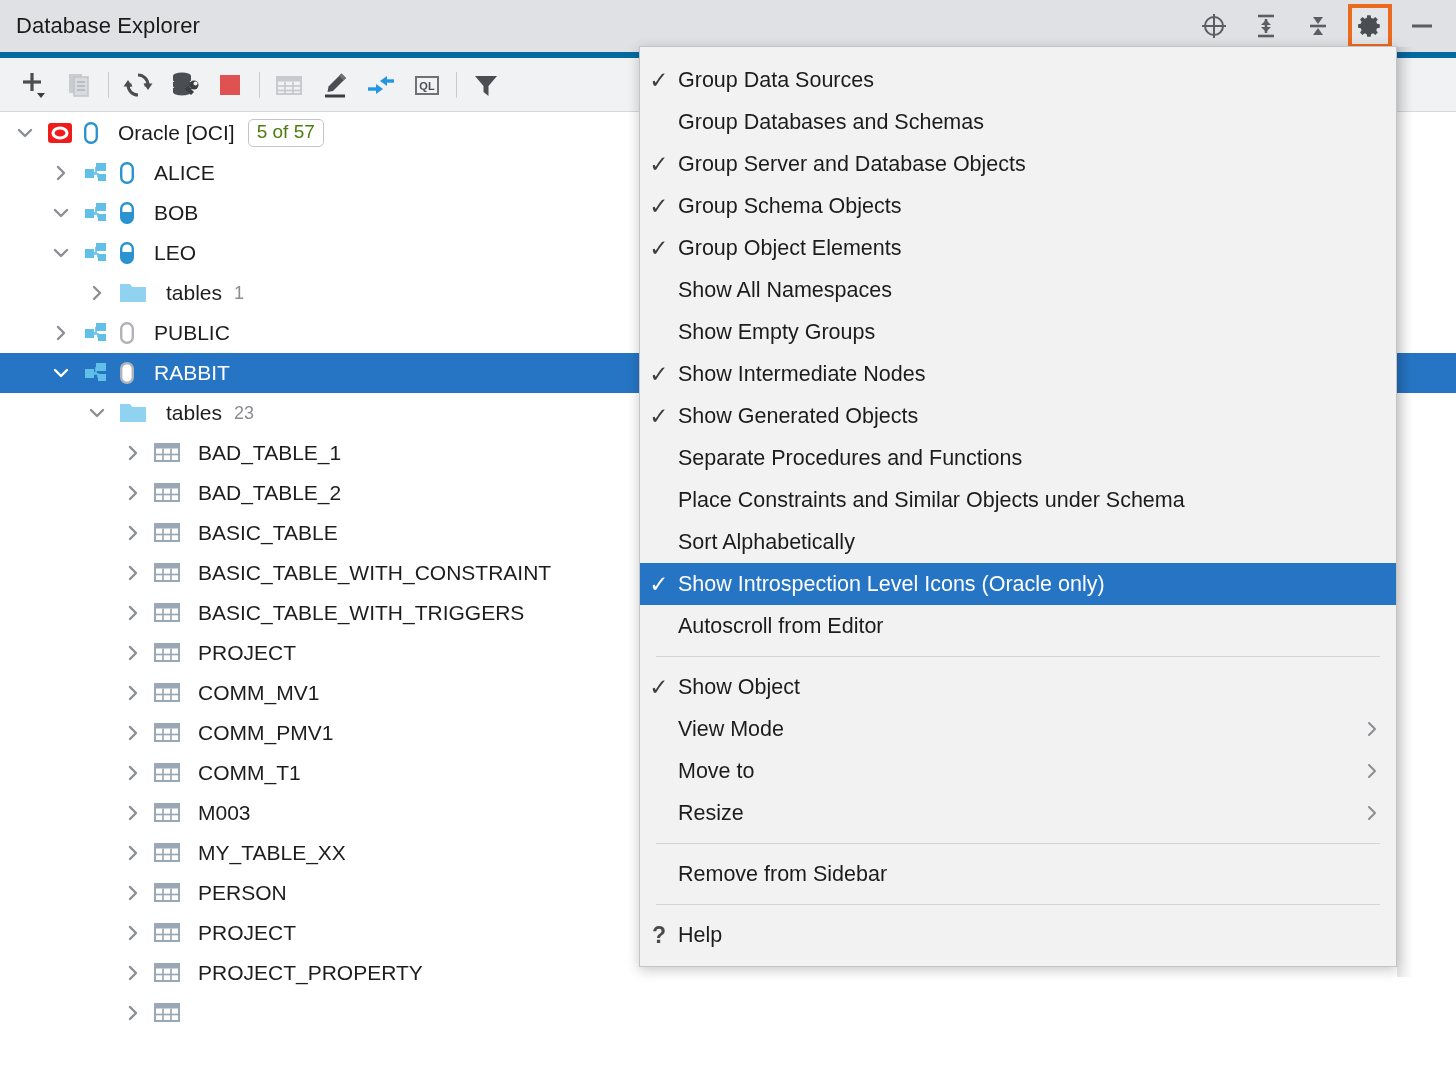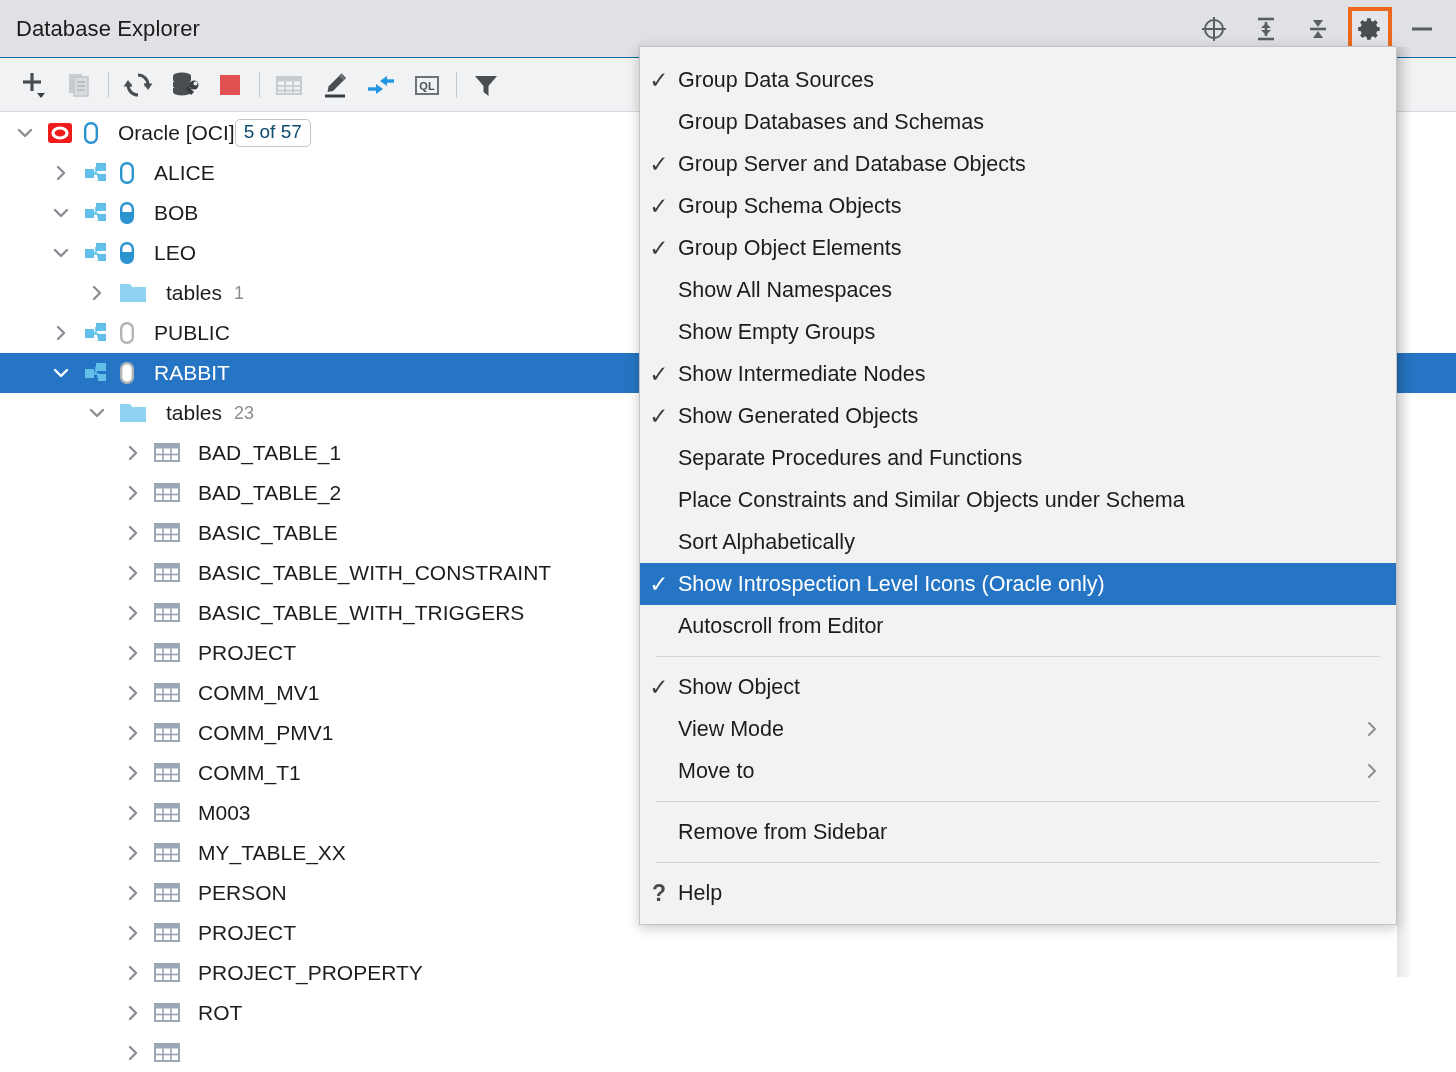--- a/index.html
+++ b/index.html
@@ -9,21 +9,21 @@
     font-family:"Liberation Sans", sans-serif;
     overflow:hidden;
     position:relative;
     -webkit-font-smoothing:antialiased;
   }
 
   
   .titlebar{
     position:absolute;left:0;top:0;width:1456px;height:58px;
     background:#dfe1e5;
-    border-bottom:1px solid #0369a1;
+    border-bottom:6px solid #0369a1;
     box-sizing:border-box;
     display:flex;align-items:center;
   }
   .titlebar-title{
     margin-left:16px;font-size:22px;color:#1a1a1a;letter-spacing:.1px;
   }
   .titlebar-actions{
     margin-left:auto;display:flex;align-items:center;gap:8px;padding-right:12px;
   }
   .tb-btn{
@@ -72,21 +72,21 @@
   }
   .twisty svg{display:block;}
   .row-icon{
     display:inline-flex;align-items:center;justify-content:center;flex:0 0 auto;
   }
   .row-label{margin-left:18px;}
   .count{
     margin-left:12px;font-size:18px;color:#8a8d91;
   }
   .badge{
-    font-size:19px;color:#0c4a6e;
+    margin-left:13px;font-size:19px;color:#4d7c0f;
     border:1px solid #c2c5c9;border-radius:5px;padding:1px 8px 3px 8px;
     line-height:22px;
   }
 
   
   .menu{
     position:absolute;left:639px;top:46px;width:758px;
     background:#f2f2f2;
     border:1px solid #c3c4c6;
     box-shadow:0 3px 12px rgba(0,0,0,.22);
@@ -722,39 +722,20 @@
         <span style="display:inline-block;width:10px;flex:0 0 auto"></span>
         <span class="row-icon">
           <svg width="26" height="24" viewBox="0 0 26 24">
             <rect x="1" y="3" width="24" height="17" fill="#ffffff" stroke="#9aa7b4" stroke-width="2"></rect>
             <rect x="1" y="3" width="24" height="4.5" fill="#9aa7b4"></rect>
             <line x1="1" y1="13.5" x2="25" y2="13.5" stroke="#9aa7b4" stroke-width="1.7"></line>
             <line x1="9" y1="7.5" x2="9" y2="20" stroke="#9aa7b4" stroke-width="1.7"></line>
             <line x1="17" y1="7.5" x2="17" y2="20" stroke="#9aa7b4" stroke-width="1.7"></line>
           </svg>
         </span>
-        <span class="row-label">ROT</span>
-      </div>
-      <div class="row">
-        <span style="display:inline-block;width:122px;flex:0 0 auto"></span>
-        <span class="twisty">
-          <svg width="22" height="22" viewBox="0 0 22 22">
-            <path d="M8 5 L14 11 L8 17" fill="none" stroke="#8b8e92" stroke-width="2.4" stroke-linecap="round" stroke-linejoin="round"></path>
-          </svg>
-        </span>
-        <span style="display:inline-block;width:10px;flex:0 0 auto"></span>
-        <span class="row-icon">
-          <svg width="26" height="24" viewBox="0 0 26 24">
-            <rect x="1" y="3" width="24" height="17" fill="#ffffff" stroke="#9aa7b4" stroke-width="2"></rect>
-            <rect x="1" y="3" width="24" height="4.5" fill="#9aa7b4"></rect>
-            <line x1="1" y1="13.5" x2="25" y2="13.5" stroke="#9aa7b4" stroke-width="1.7"></line>
-            <line x1="9" y1="7.5" x2="9" y2="20" stroke="#9aa7b4" stroke-width="1.7"></line>
-            <line x1="17" y1="7.5" x2="17" y2="20" stroke="#9aa7b4" stroke-width="1.7"></line>
-          </svg>
-        </span>
       </div>
     </div>
 </div>
 
 <div class="sr-shadow"></div>
 <div class="menu">
   <div id="menu-items">
       <div class="mi">
         <span class="mi-check">✓</span>
         <span class="mi-label">Group Data Sources</span>
@@ -827,20 +808,29 @@
       </div>
       <div class="mi">
         <span class="mi-check"></span>
         <span class="mi-label">Move to</span>
         <span class="mi-arrow">
           <svg width="20" height="20" viewBox="0 0 20 20">
             <path d="M7 4 L13 10 L7 16" fill="none" stroke="#8b8e92" stroke-width="2" stroke-linecap="round" stroke-linejoin="round"></path>
           </svg>
         </span>
       </div>
+      <div class="mi">
+        <span class="mi-check"></span>
+        <span class="mi-label">Resize</span>
+        <span class="mi-arrow">
+          <svg width="20" height="20" viewBox="0 0 20 20">
+            <path d="M7 4 L13 10 L7 16" fill="none" stroke="#8b8e92" stroke-width="2" stroke-linecap="round" stroke-linejoin="round"></path>
+          </svg>
+        </span>
+      </div>
       <div class="menu-sep"></div>
       <div class="mi">
         <span class="mi-check"></span>
         <span class="mi-label">Remove from Sidebar</span>
       </div>
       <div class="menu-sep"></div>
       <div class="mi">
         <span class="mi-help-glyph">?</span>
         <span class="mi-label">Help</span>
       </div>

